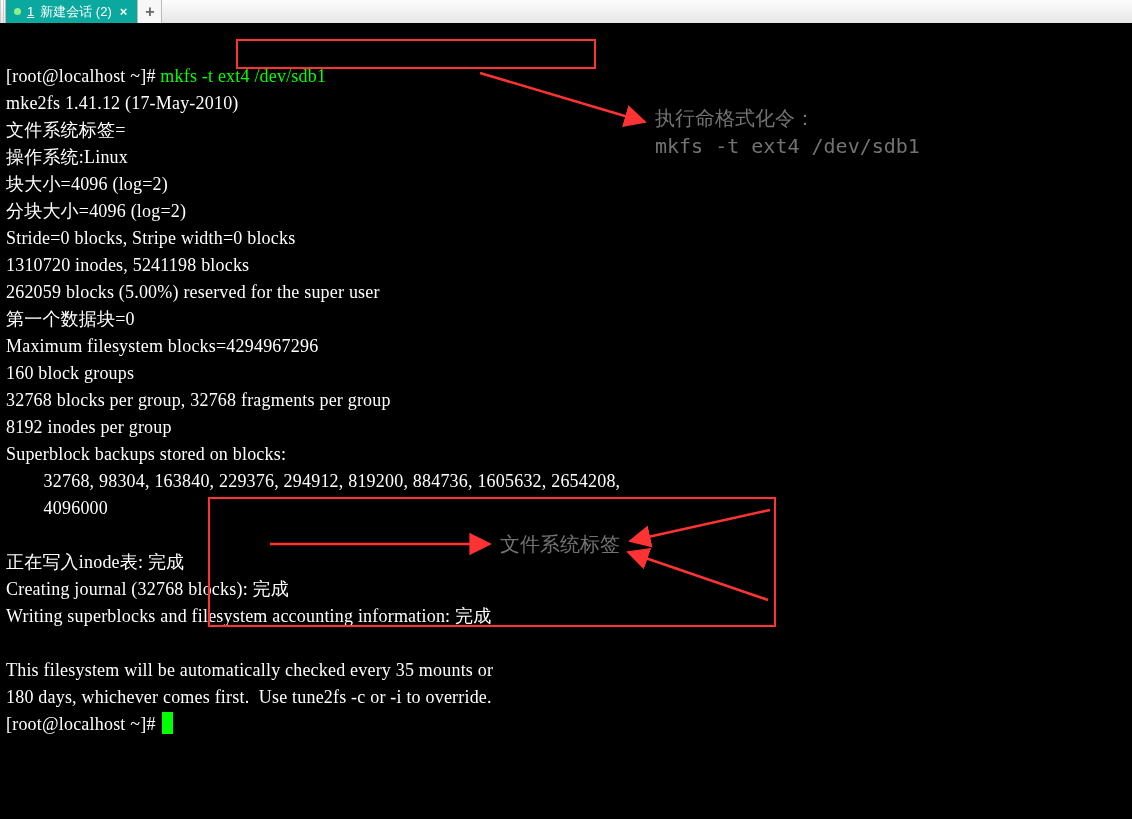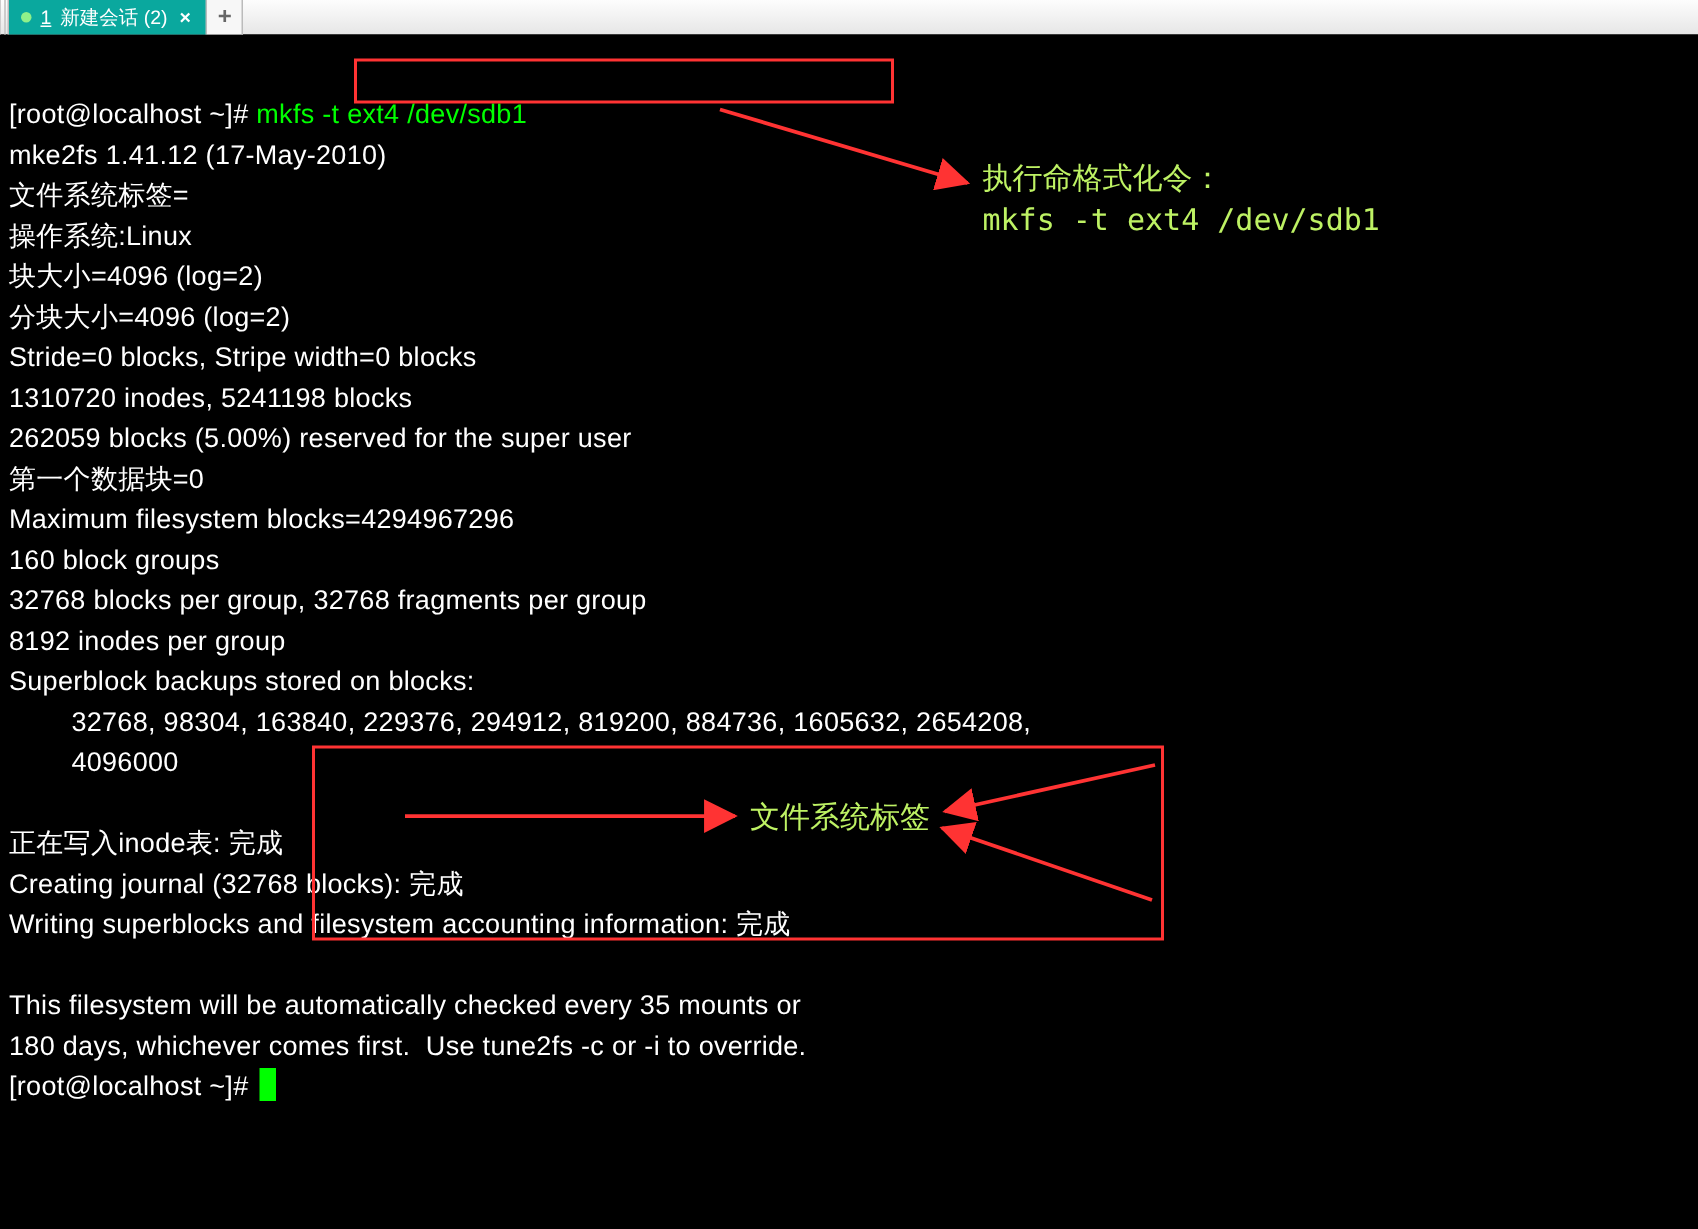--- a/index.html
+++ b/index.html
@@ -54,35 +54,35 @@
       background: #f7f7f7;
       color: #666;
       font-size: 16px;
       font-weight: bold;
       cursor: pointer;
       border-right: 1px solid #bbb;
     }
     .terminal {
       padding: 10px 6px;
       white-space: pre;
-      font-family: Liberation Sans, sans-serif;
+      font-family: Liberation Serif, serif;
       position: relative;
       letter-spacing: 0.2px;
     }
     .green { color: #00ff00; }
     .cursor {
       display: inline-block;
       width: 11px; height: 22px;
       background: #00ff00;
       vertical-align: text-bottom;
       margin-left: 2px;
     }
     .annot {
       position: absolute;
-      color: #bef264;
+      color: #737373;
       font-family: "Consolas", "Microsoft YaHei", monospace;
       font-size: 20px;
       line-height: 28px;
       pointer-events: none;
       white-space: pre;
     }
     .redbox {
       position: absolute;
       border: 2px solid #ff3333;
       pointer-events: none;

